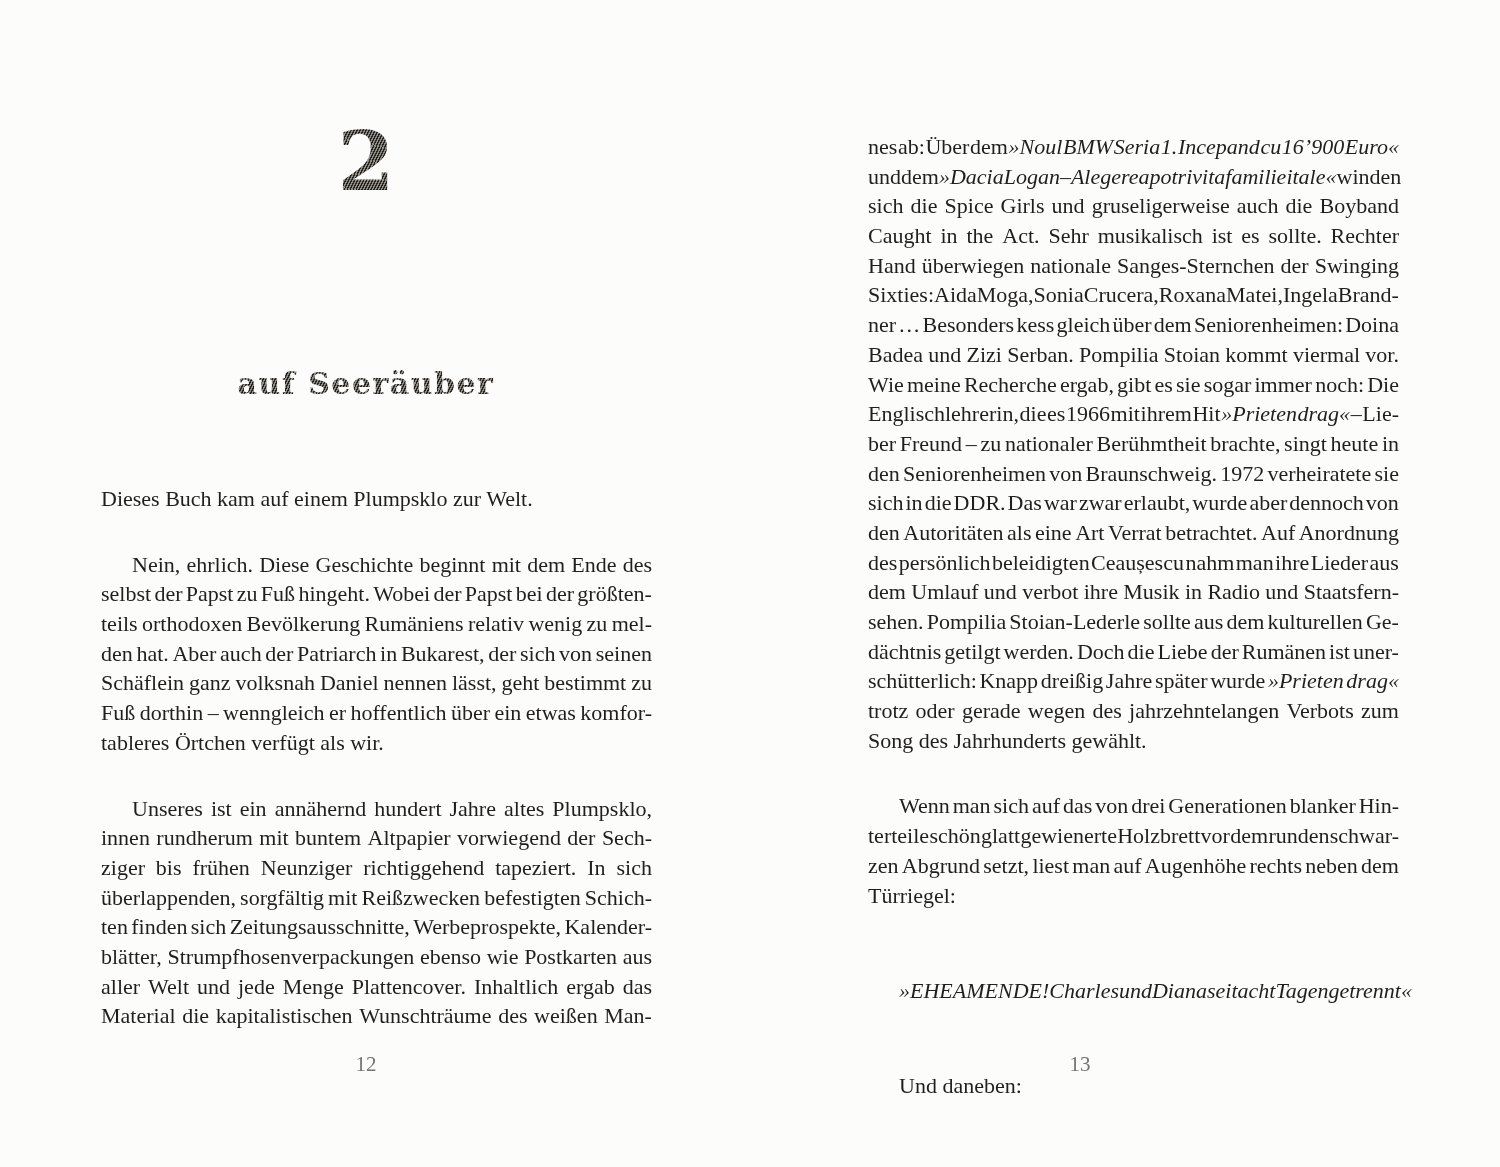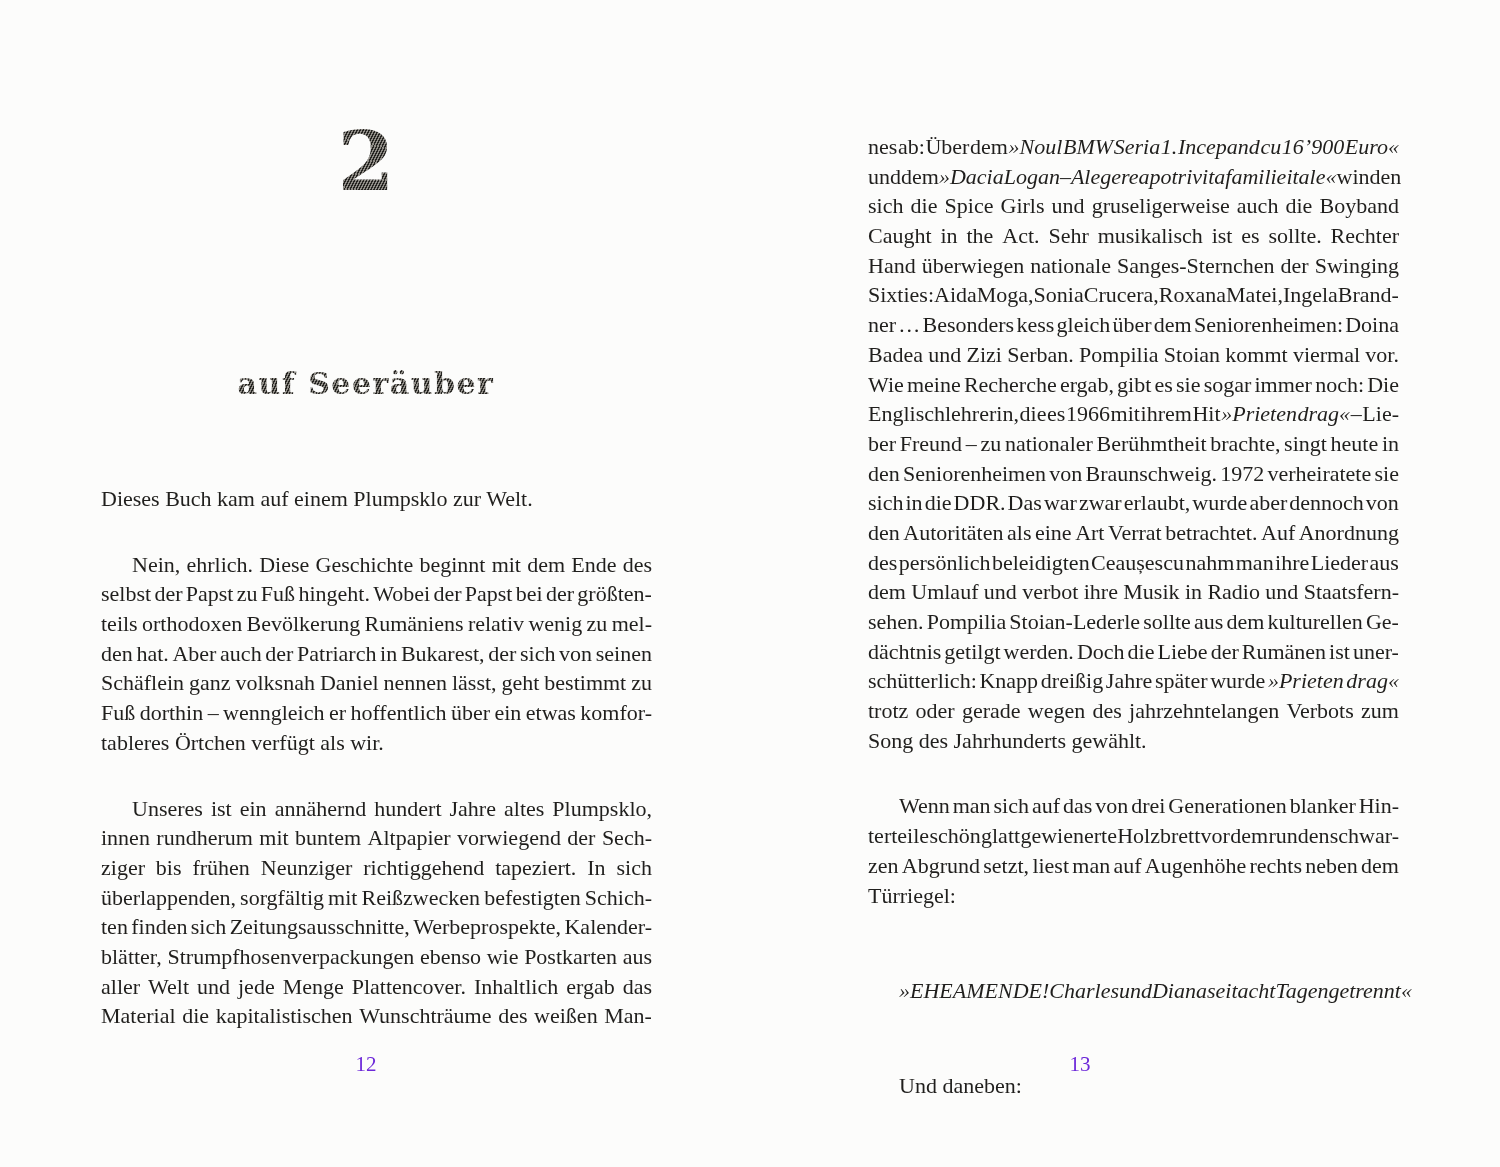--- a/index.html
+++ b/index.html
@@ -38,21 +38,21 @@
   .body-col.left-col  { left:101px; top:484px; width:551px; }
   .body-col.right-col { left:868px; top:132px; width:531px; }
 
   .line { height:29.7px; overflow:visible; white-space:pre; }
   .line.just { display:flex; justify-content:space-between; white-space:normal; }
   .line.ind  { padding-left:31px;margin-top:36px; }
   .it { font-style:italic; }
 
   .pageno {
     position:absolute; top:1053px; width:552px; text-align:center;
-    font-size:21px; line-height:22px; color:#6d28d9;
+    font-size:21px; line-height:22px; color:#737373;
   }
   .pageno.left-no  { left:90px; }
   .pageno.right-no { left:804px; }
 </style>
 </head>
 <body>
 
 <div class="spread">
 
   <div class="page left"></div>

